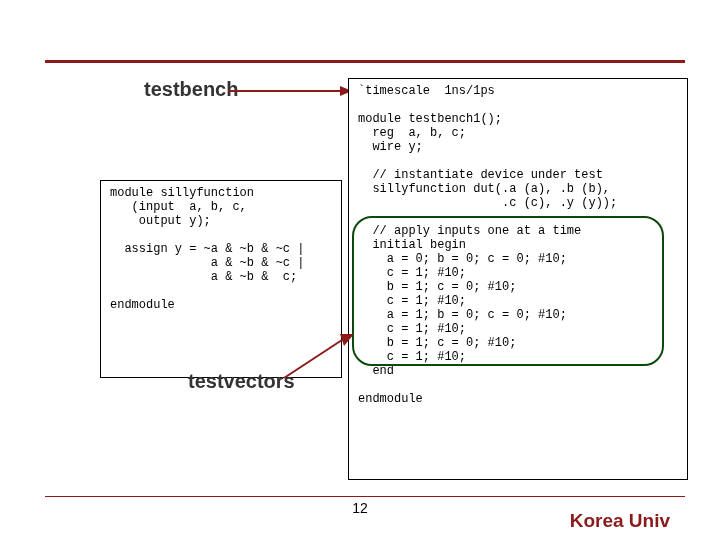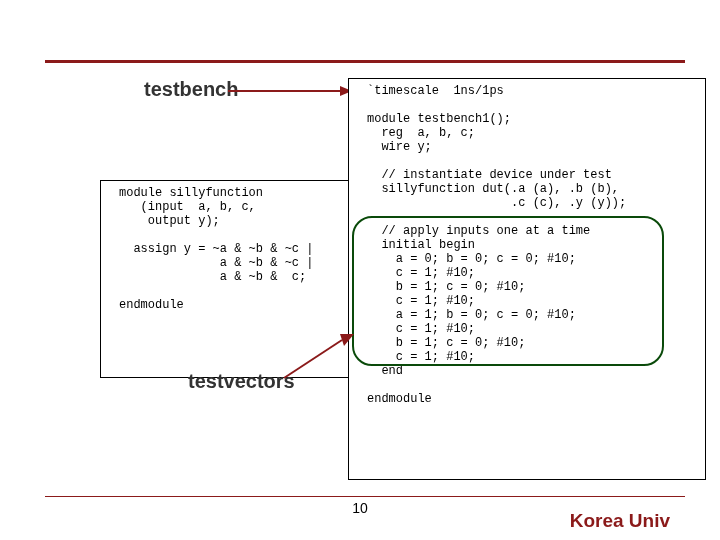--- a/index.html
+++ b/index.html
@@ -4,21 +4,21 @@
 <style>
   html,body{margin:0;padding:0;width:720px;height:540px;background:#fff;font-family:Arial,Helvetica,sans-serif;overflow:hidden}
   .slide{position:relative;width:720px;height:540px}
   .title{position:absolute;top:16px;left:0;width:720px;text-align:center;font-weight:bold;font-size:30px;color:#8b1a1a}
   .hr-top{position:absolute;top:60px;left:45px;width:640px;height:0;border-top:3px solid #8b1a1a}
   .hr-bot{position:absolute;top:496px;left:45px;width:640px;height:0;border-top:1.5px solid #8b1a1a}
   .pagenum{position:absolute;top:500px;left:0;width:720px;text-align:center;font-size:14px;color:#000}
   .brand{position:absolute;bottom:8px;right:50px;font-weight:bold;font-size:19px;color:#8b1a1a}
   .label-tb{position:absolute;top:78px;left:144px;font-weight:bold;font-size:20px;color:#333}
   .label-tv{position:absolute;top:370px;left:188px;font-weight:bold;font-size:20px;color:#333}
-  .codebox{position:absolute;border:1px solid #000;background:#fff;font-family:"Courier New",monospace;font-size:12px;line-height:14px;white-space:pre;padding:5px 18px;color:#000}
+  .codebox{position:absolute;border:1px solid #000;background:#fff;font-family:"Courier New",monospace;font-size:12px;line-height:14px;white-space:pre;padding:5px 9px;color:#000}
   .box-left{top:180px;left:100px;width:222px;height:186px}
   .box-right{top:78px;left:348px;width:320px;height:390px}
   .bubble{position:absolute;top:216px;left:352px;width:308px;height:146px;border:2px solid #0a4a0a;border-radius:20px;pointer-events:none}
   .arrow svg{position:absolute;overflow:visible}
 </style>
 </head>
 <body>
 
 <div class="slide">
   <div class="hr-top"></div>
@@ -70,15 +70,15 @@
   <div class="label-tv">testvectors</div>
 
   <div class="arrow">
     <svg style="left:284px;top:334px" width="80" height="50">
       <line x1="0" y1="44" x2="58" y2="6" stroke="#8b1a1a" stroke-width="2"></line>
       <polygon points="56,0 70,0 60,12" fill="#8b1a1a"></polygon>
     </svg>
   </div>
 
   <div class="hr-bot"></div>
-  <div class="pagenum">10</div>
+  <div class="pagenum">12</div>
   <div class="brand">Korea Univ</div>
 </div>
 
 </body></html>

